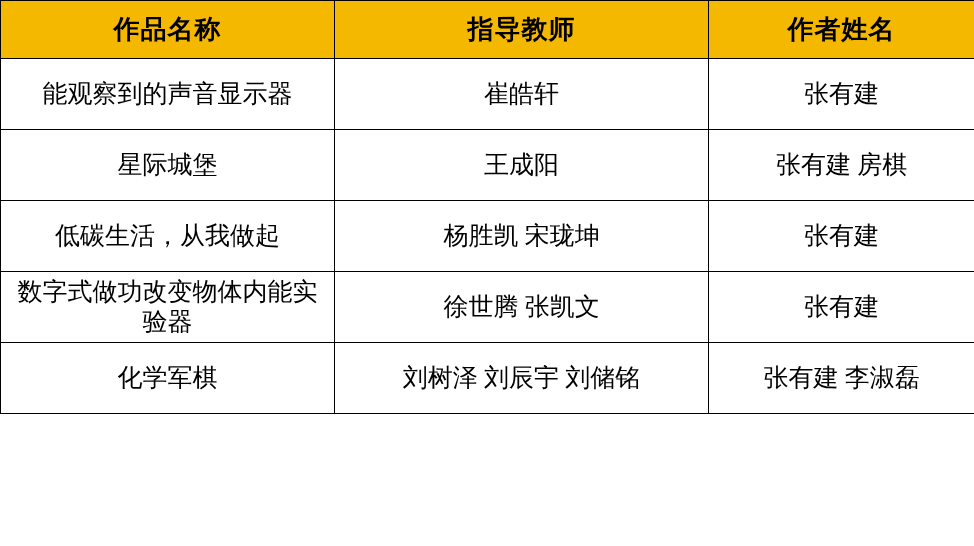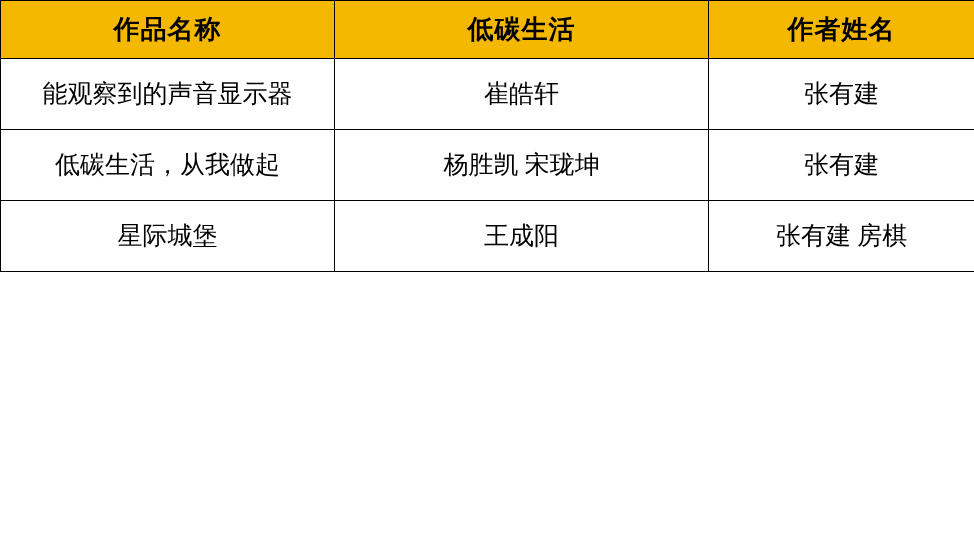--- a/index.html
+++ b/index.html
@@ -60,35 +60,45 @@
 <div class="table-wrap">
   <table class="works-table">
     <colgroup>
       <col class="c1">
       <col class="c2">
       <col class="c3">
     </colgroup>
     <thead>
       <tr>
         <th>作品名称</th>
-        <th>低碳生活</th>
+        <th>指导教师</th>
         <th>作者姓名</th>
       </tr>
     </thead>
     <tbody>
       <tr>
         <td>能观察到的声音显示器</td>
         <td>崔皓轩</td>
         <td>张有建</td>
       </tr>
       <tr>
+        <td>星际城堡</td>
+        <td>王成阳</td>
+        <td>张有建  房棋</td>
+      </tr>
+      <tr>
         <td>低碳生活，从我做起</td>
         <td>杨胜凯  宋珑坤</td>
         <td>张有建</td>
       </tr>
+      <tr class="two-line">
+        <td>数字式做功改变物体内能实验器</td>
+        <td>徐世腾  张凯文</td>
+        <td>张有建</td>
+      </tr>
       <tr>
-        <td>星际城堡</td>
-        <td>王成阳</td>
-        <td>张有建  房棋</td>
+        <td>化学军棋</td>
+        <td>刘树泽    刘辰宇    刘储铭</td>
+        <td>张有建  李淑磊</td>
       </tr>
     </tbody>
   </table>
 </div>
 
 </body></html>

